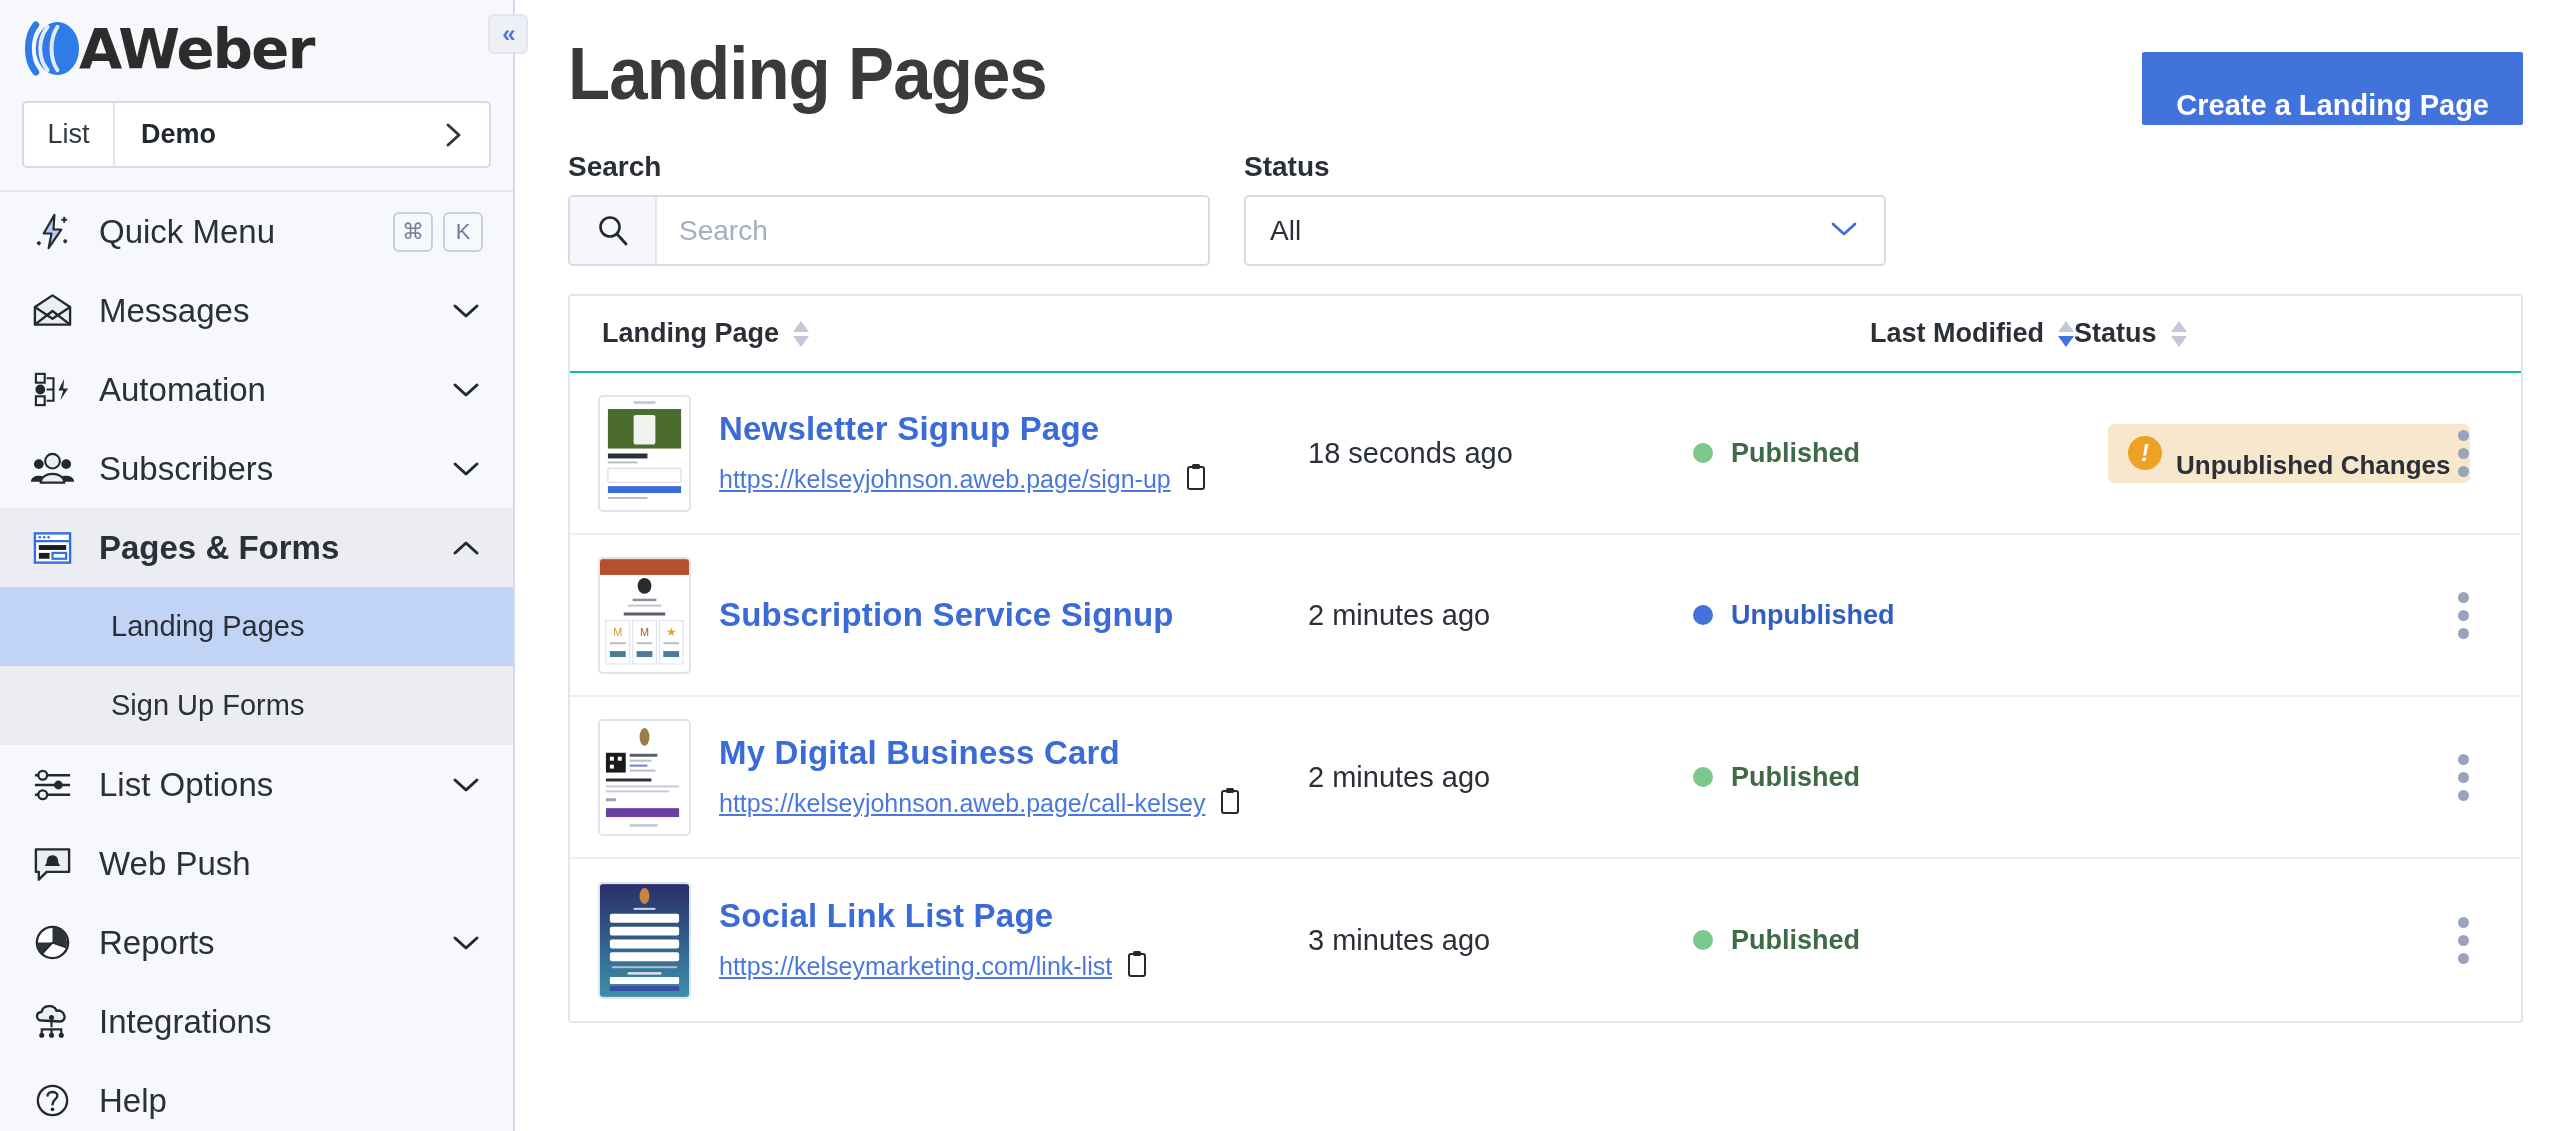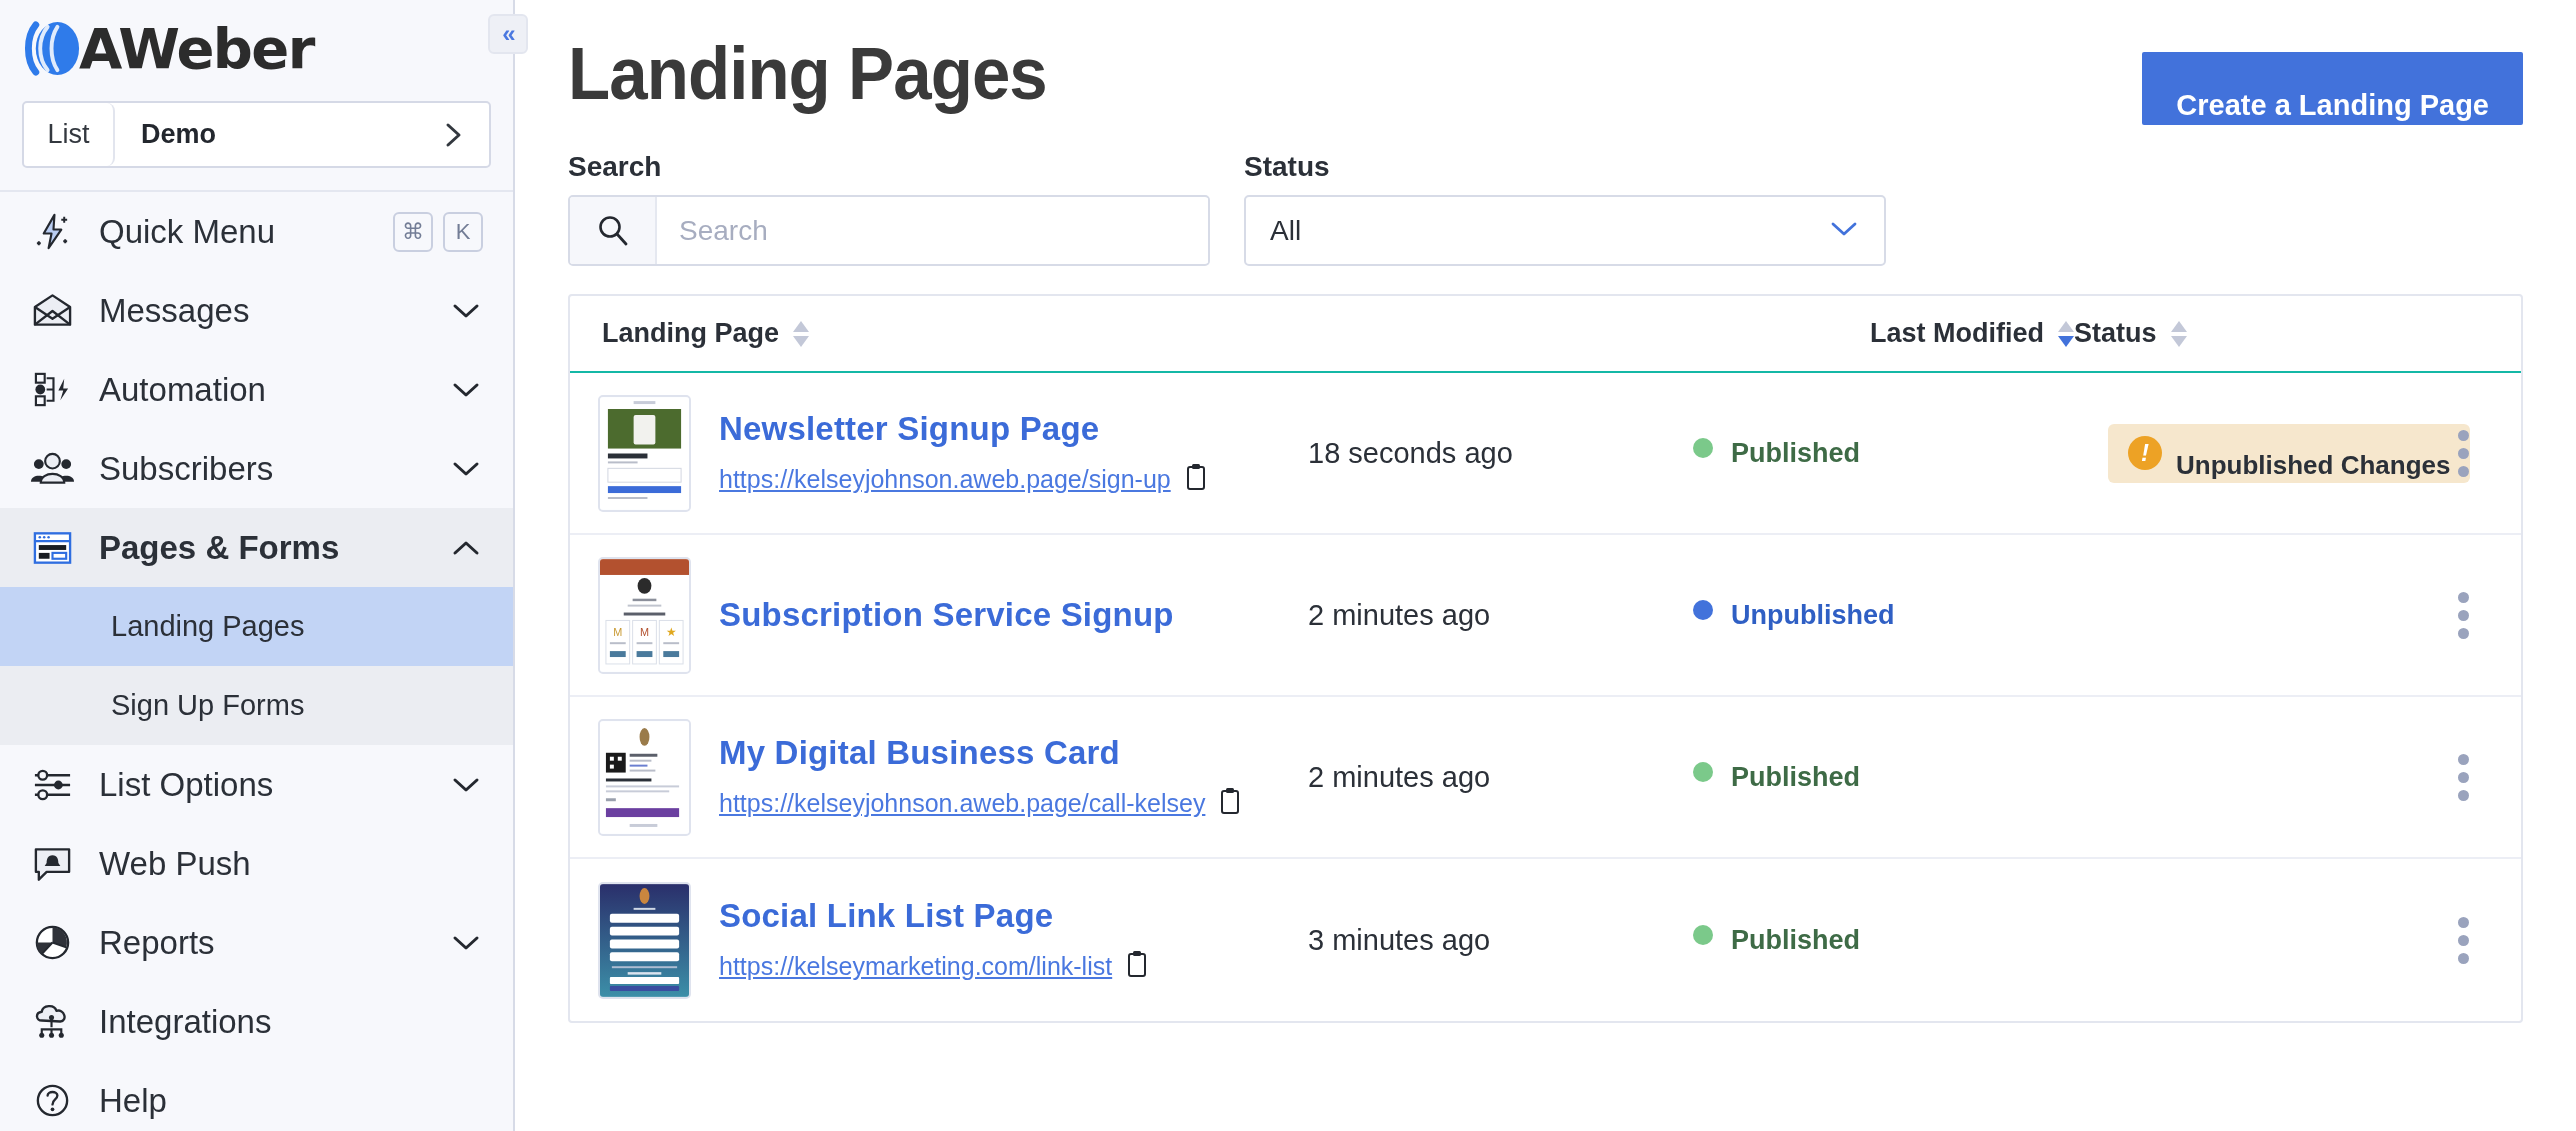--- a/index.html
+++ b/index.html
@@ -35,21 +35,21 @@
     background: #ffffff;
     border: 2px solid #d5d9e6;
     border-radius: 5px;
     display: flex; align-items: center;
     position: relative;
   }
   .ls-list {
     width: 91px; text-align: center;
     font-size: 27px; color: #33383f;
     border-right: 2px solid #e2e5ee;
-    line-height: 63px; height: 63px; border-radius: 8px;
+    line-height: 63px; height: 63px;
   }
   .ls-demo {
     font-size: 27px; font-weight: 700; color: #23272e;
     padding-left: 26px; flex: 1;
   }
   .ls-chev { padding-right: 22px; display: flex; align-items: center; }
 
   
   #collapse-btn {
     position: absolute; left: 488px; top: 14px;
@@ -199,21 +199,21 @@
   }
   .url-line { display: flex; align-items: center; gap: 12px; margin-top: 14px; }
   .url {
     font-size: 25px; color: #4a78e0; text-decoration: underline;
     font-family: "Liberation Sans Narrow", "Liberation Sans", sans-serif;
   }
   .cell-mod {
     width: 385px; font-size: 29px; color: #2b3038;
     font-family: "Liberation Sans Narrow", "Liberation Sans", sans-serif;
   }
-  .cell-status { width: 415px; display: flex; align-items: flex-start; gap: 18px; }
+  .cell-status { width: 415px; display: flex; align-items: center; gap: 18px; }
   .dot { width: 20px; height: 20px; border-radius: 50%; flex: 0 0 20px; }
   .status-txt { font-size: 27px; font-weight: 700;
     font-family: "Liberation Sans Narrow", "Liberation Sans", sans-serif; }
   .cell-badge { width: 326px; display: flex; align-items: center; }
   .badge {
     background: #f6e7cd; border-radius: 6px;
     height: 59px; padding: 0 20px;
     display: flex; align-items: center; gap: 14px;
   }
   .badge-txt { font-size: 26px; font-weight: 700; color: #2b3038;

